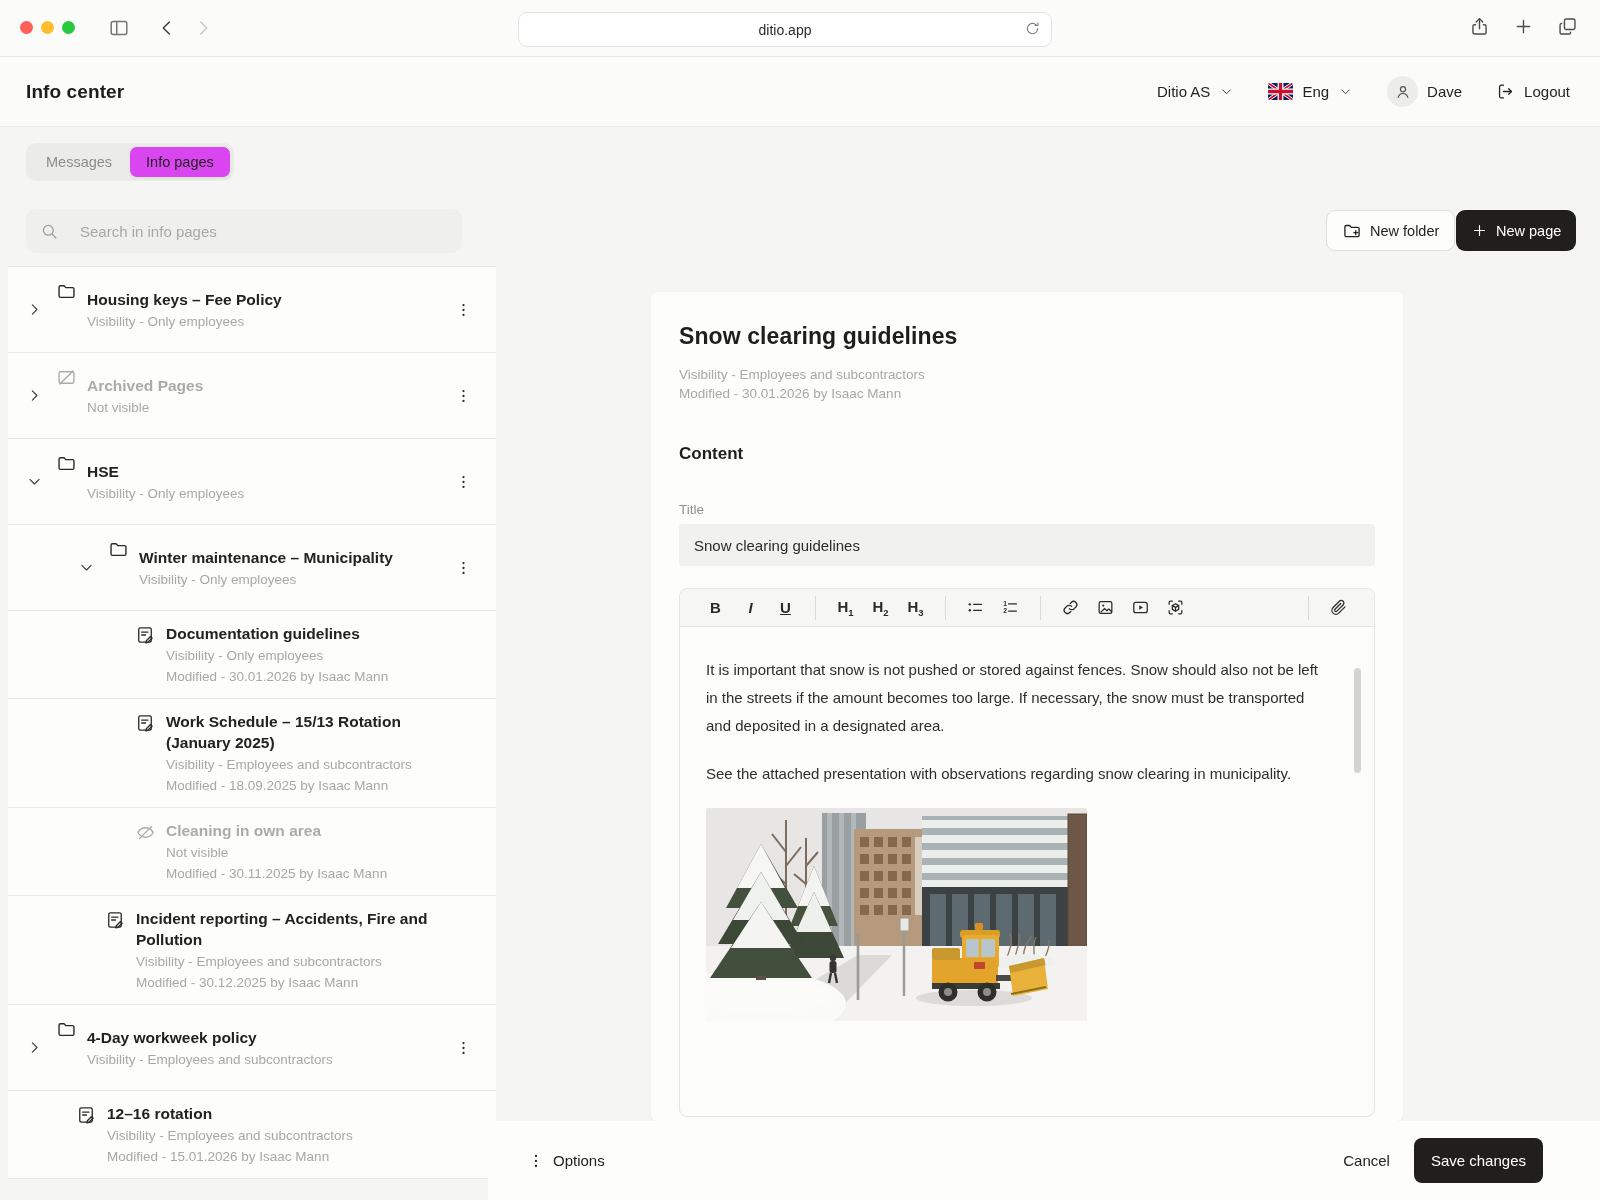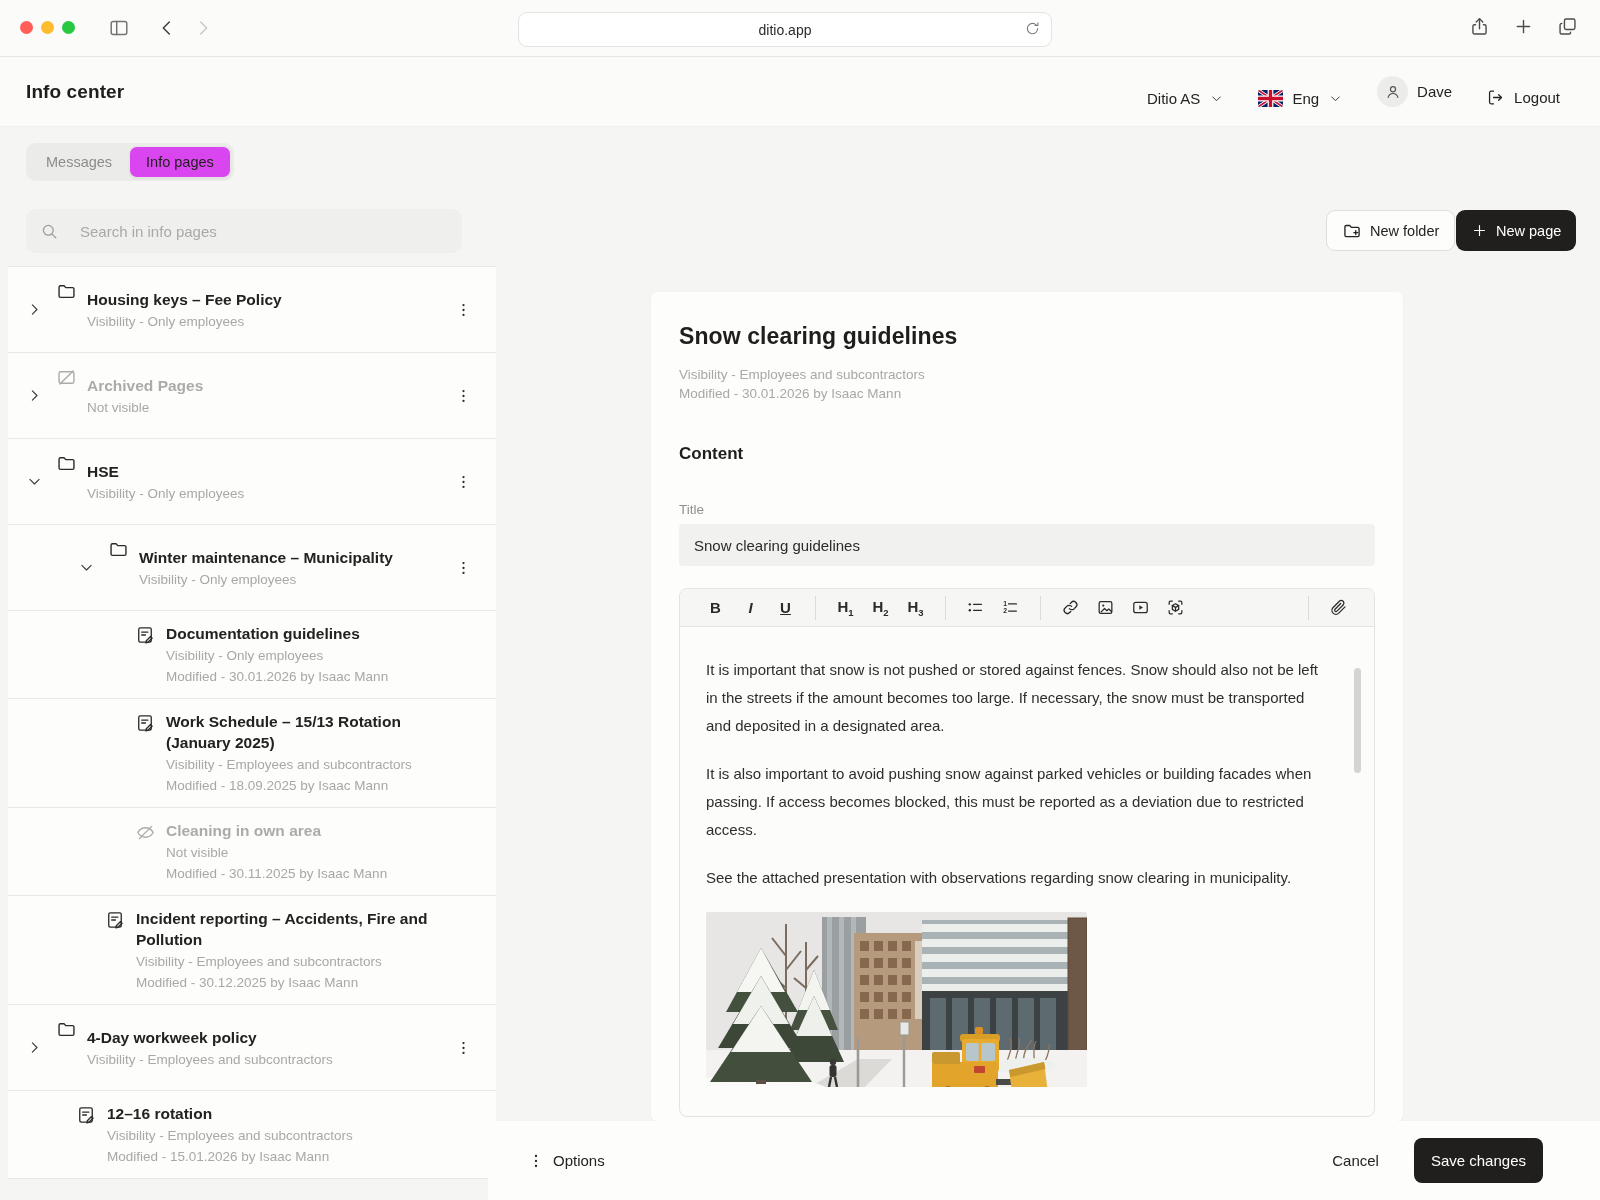--- a/index.html
+++ b/index.html
@@ -18,21 +18,21 @@
   .tl{width:13px;height:13px;border-radius:50%}
   .tl.red{background:#ff5f57}.tl.yellow{background:#febc2e}.tl.green{background:#28c840}
   .win-ic{position:absolute;top:17px;color:#737370}
   .url-pill{position:absolute;left:518px;top:12px;width:532px;height:33px;background:#ffffff;border:1px solid #e3e3e1;border-radius:9px;display:flex;align-items:center;justify-content:center;font-size:14px;color:#2b2b29}
   .url-reload{position:absolute;right:10px;top:7px;color:#7c7c79}
   .browser-right{position:absolute;right:22px;top:16px;display:flex;gap:23px;color:#4c4c49}
 
   
   .app-header{position:absolute;top:57px;left:0;right:0;height:69px;background:#fbfbfa;border-bottom:1px solid #efefed;display:flex;align-items:center}
   .page-title{position:absolute;left:26px;font-size:19px;font-weight:600;letter-spacing:.1px}
-  .header-right{margin-left:auto;margin-right:40px;display:flex;align-items:flex-end;gap:34px}
+  .header-right{margin-left:auto;margin-right:30px;display:flex;align-items:center;gap:34px}
   .hgroup{display:flex;align-items:center;gap:9px;font-size:15px;font-weight:500;color:#232321}
   .chev-dn{color:#3c3c3a}
   .flag{width:25px;height:17px;border-radius:2px;overflow:hidden}
   .avatar{width:31px;height:31px;border-radius:50%;background:#ececea;display:flex;align-items:center;justify-content:center;color:#55555a}
 
   
   .seg-tabs{position:absolute;top:143px;left:26px;background:#ebebe9;border-radius:10px;padding:3px;display:flex}
   .seg{border:0;background:transparent;border-radius:8px;padding:8px 17px;font-size:14.5px;font-weight:500;color:#8c8c89;font-family:inherit}
   .seg.active{background:#d946ef;color:#1f1e1c;border:1px solid #e5e5e3;padding:7px 16px;box-shadow:0 1px 2px rgba(0,0,0,.05)}
 
@@ -82,21 +82,21 @@
   .g.h sub{font-size:9.5px;font-weight:600}
 
   .editor-content{position:relative;padding:29px 46px 0 26px;height:460px;box-sizing:border-box;overflow:hidden}
   .editor-content p{margin:0 0 20px 0;font-size:15px;line-height:28px;color:#2e2e2c}
   .editor-sb{position:absolute;right:13px;top:41px;width:7px;height:105px;border-radius:4px;background:#d4d4d2}
   .photo{margin-top:6px;width:381px;height:213px;border-radius:2px}
 
   
   .footer-bar{position:absolute;left:488px;top:1121px;width:1112px;height:79px;background:#fdfdfc;display:flex;align-items:center;padding:0 57px 0 40px;box-sizing:border-box}
   .options-btn{display:flex;align-items:center;gap:9px;font-size:15px;font-weight:500;color:#232321;background:none;border:0;font-family:inherit;padding:0}
-  .cancel-btn{margin-left:auto;background:none;border:0;font-size:15px;font-weight:500;color:#232321;font-family:inherit;margin-right:29px}
+  .cancel-btn{margin-left:auto;background:none;border:0;font-size:15px;font-weight:500;color:#232321;font-family:inherit;margin-right:18px}
   .save-btn{background:#211f1e;color:#fff;border:0;border-radius:8px;height:45px;padding:0 17px;font-size:15px;font-weight:500;font-family:inherit}
 </style>
 </head>
 <body>
 
 <div class="browser-bar">
   <div class="traffic">
     <span class="tl red"></span>
     <span class="tl yellow"></span>
     <span class="tl green"></span>
@@ -519,21 +519,20 @@
         <div class="tb-group last">
           <button class="tbtn">
             <svg width="19" height="19" viewBox="0 0 24 24" class="icn">
               <path d="m20.2 11.2-7.9 7.9a5 5 0 0 1-7.1-7.1l7.9-7.9a3.3 3.3 0 0 1 4.7 4.7l-7.8 7.8a1.65 1.65 0 0 1-2.4-2.4l7.2-7.2"></path>
             </svg>
           </button>
         </div>
       </div>
     <div class="editor-content">
       <p>It is important that snow is not pushed or stored against fences. Snow should also not be left in the streets if the amount becomes too large. If necessary, the snow must be transported and deposited in a designated area.</p>
-      <p>It is also important to avoid pushing snow against parked vehicles or building facades when passing. If access becomes blocked, this must be reported as a deviation due to restricted access.</p>
       <p>See the attached presentation with observations regarding snow clearing in municipality.</p>
 
       <svg class="photo" viewBox="0 0 381 213" preserveAspectRatio="none">
         <rect width="381" height="213" fill="#e7e6e4"></rect>
 
         <rect x="116" y="5" width="44" height="133" fill="#9aa0a2"></rect>
         <rect x="121" y="5" width="5" height="133" fill="#b2b8ba"></rect>
         <rect x="133" y="5" width="5" height="133" fill="#b2b8ba"></rect>
         <rect x="145" y="5" width="5" height="133" fill="#b2b8ba"></rect>
 

